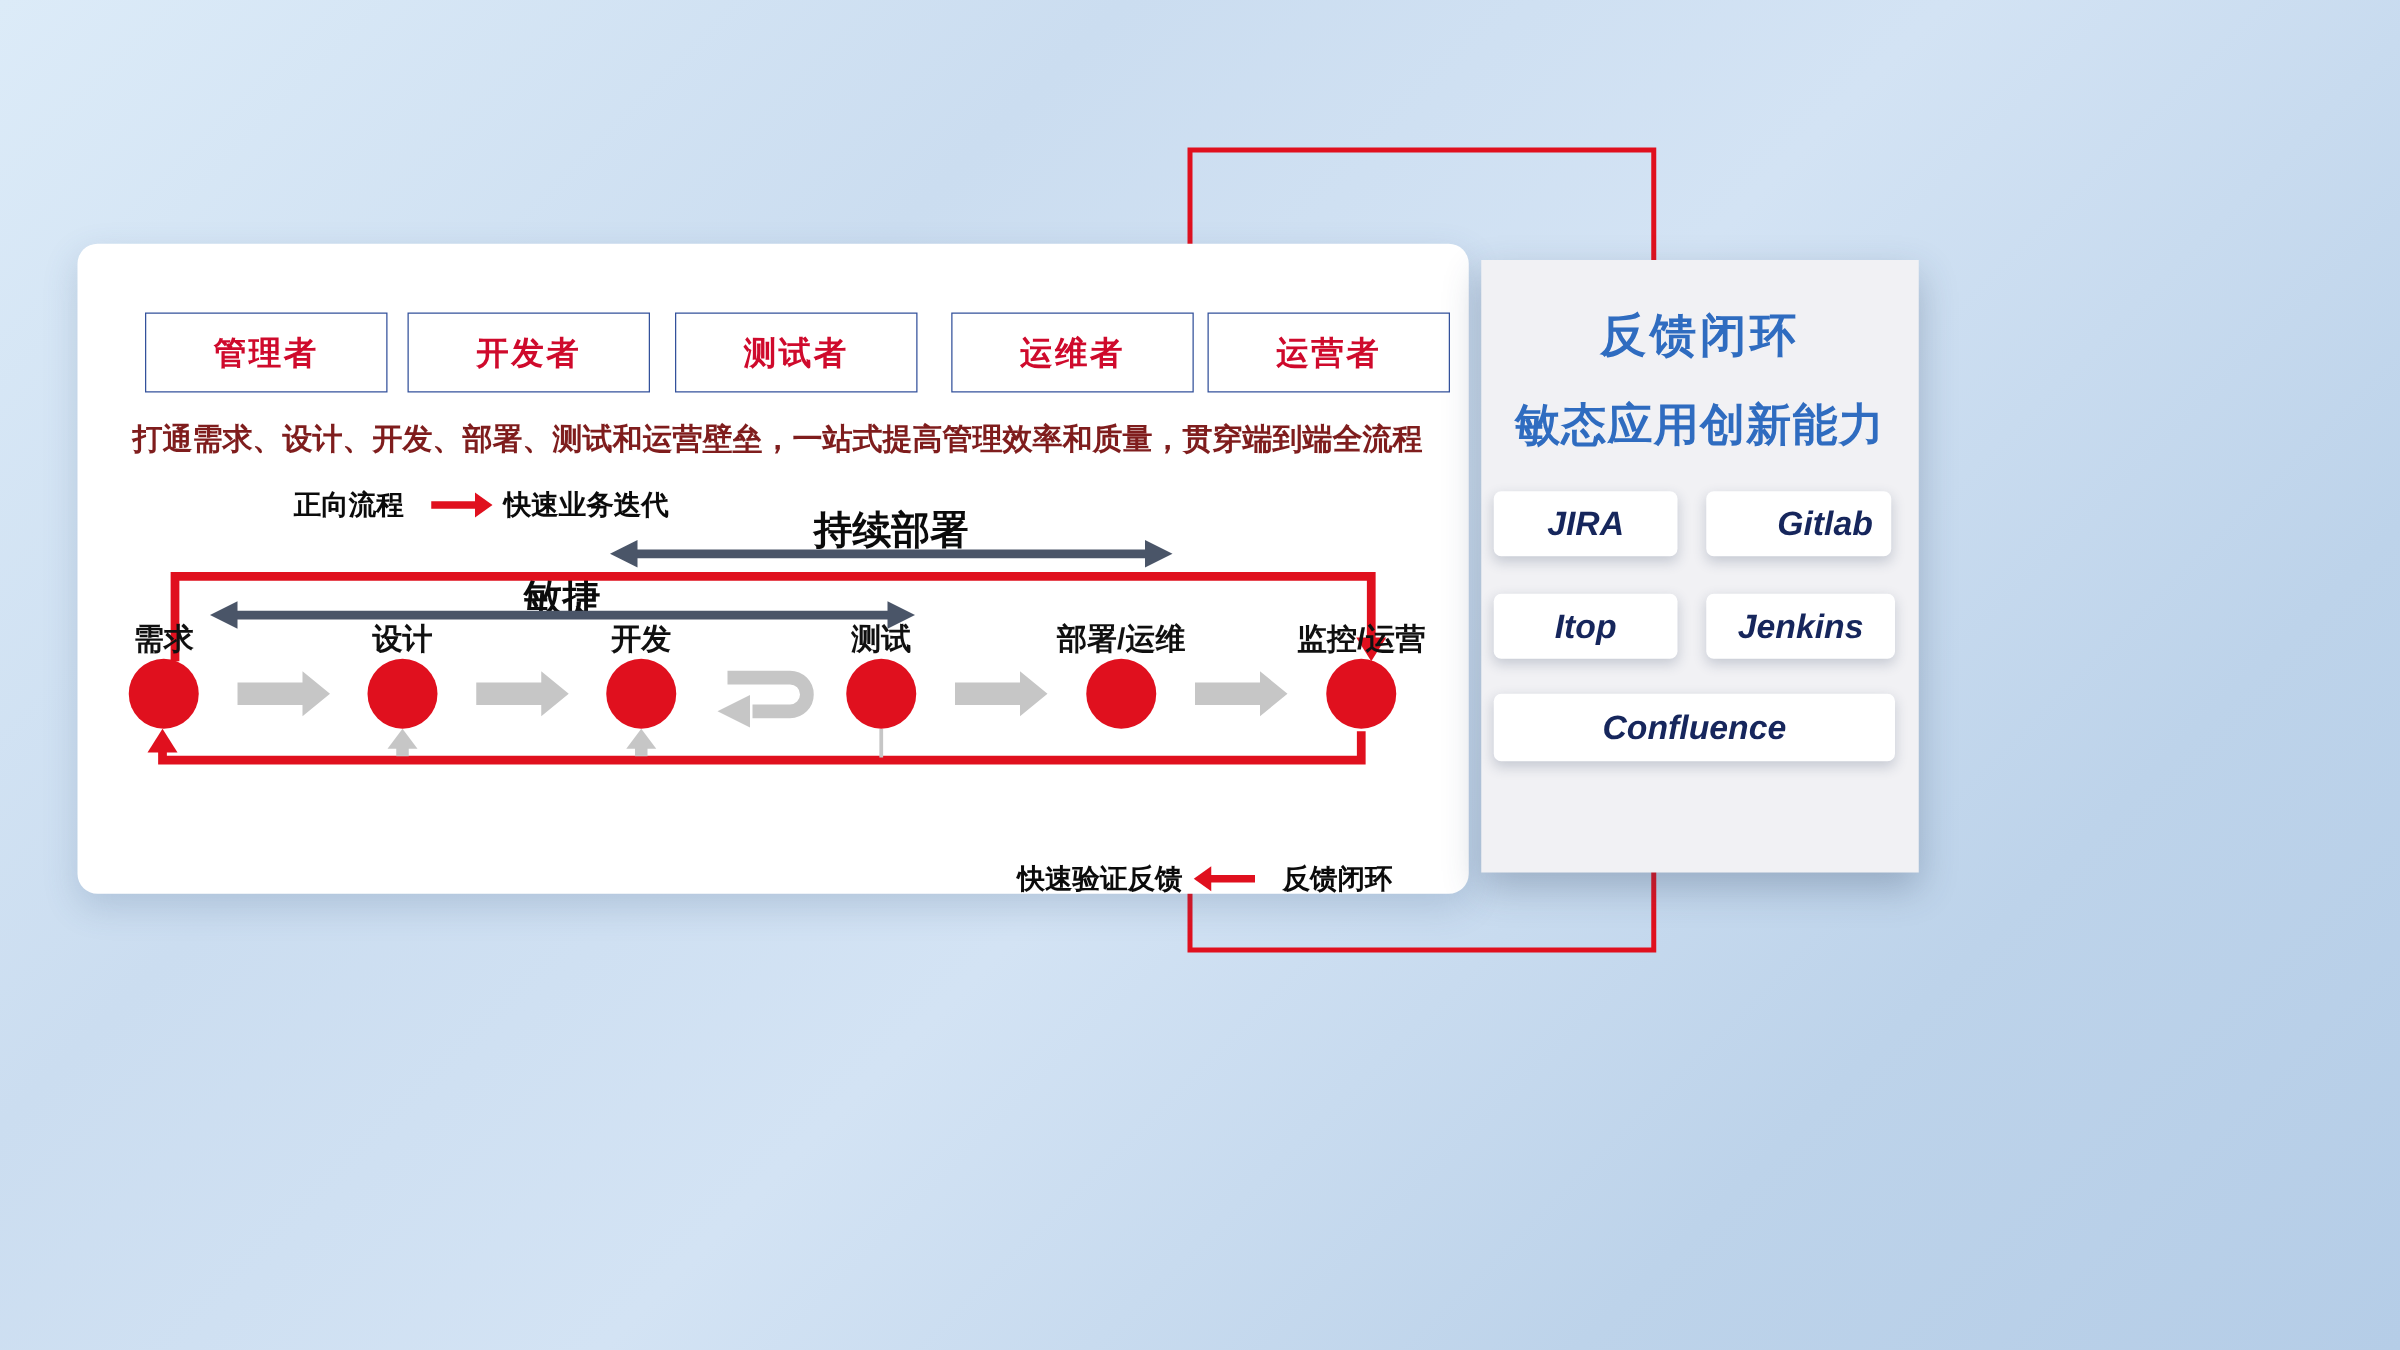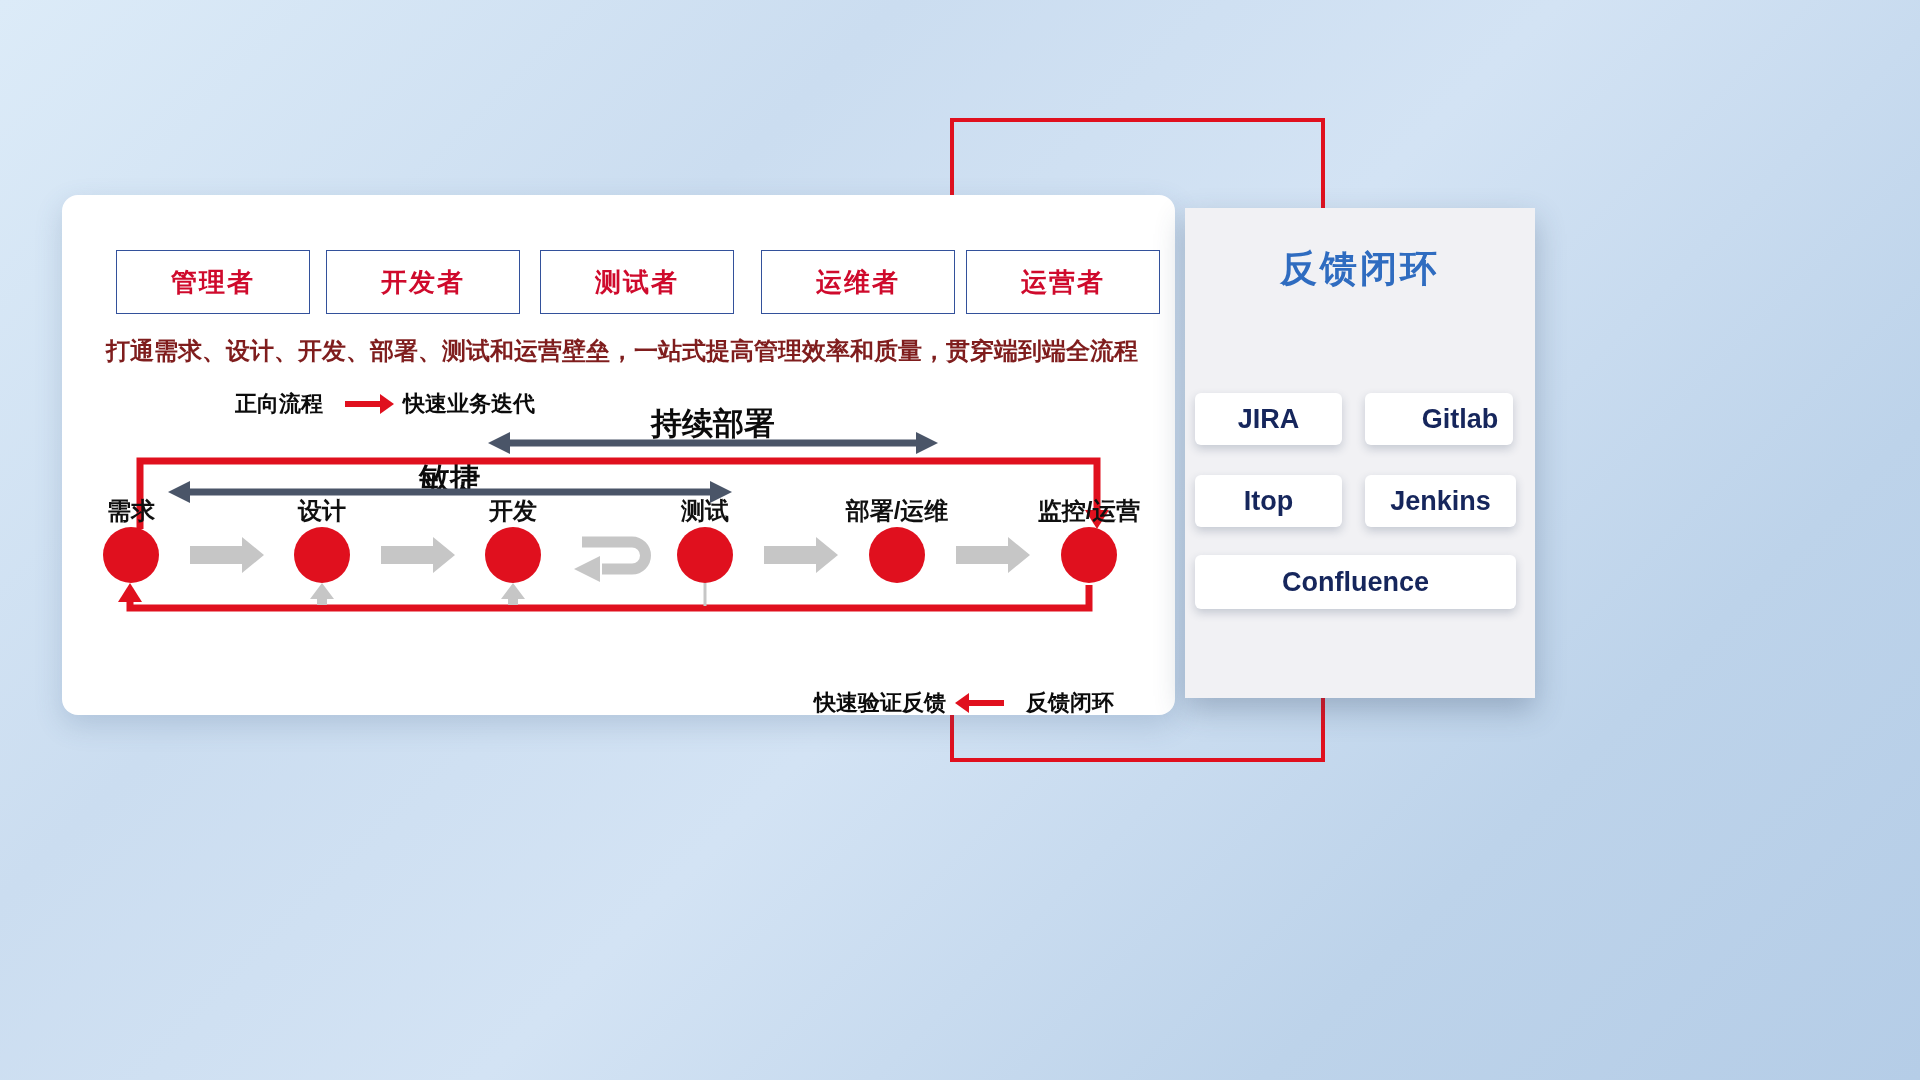--- a/index.html
+++ b/index.html
@@ -80,21 +80,21 @@
   .rp-title{
     position:absolute;left:0;width:100%;text-align:center;
     color:var(--title-blue);font-weight:700;font-size:37px;letter-spacing:3px;white-space:nowrap;
   }
   .rp-title.line1{top:36px;}
   .rp-title.line2{top:108px;font-size:36px;letter-spacing:1px;}
   .tool-box{
     position:absolute;height:52px;background:#ffffff;border-radius:6px;
     box-shadow:0 4px 10px rgba(40,60,90,.22);
     display:flex;align-items:center;justify-content:center;
-    color:var(--tool-text);font-weight:700;font-size:27px;
+    color:var(--tool-text);font-weight:700;font-size:27px;font-style:italic;
   }
   .tool-jira{left:10px;top:185px;width:147px;}
   .tool-gitlab{left:180px;top:185px;width:148px;padding-left:42px;}
   .tool-itop{left:10px;top:267px;width:147px;}
   .tool-jenkins{left:180px;top:267px;width:151px;}
   .tool-confluence{left:10px;top:347px;width:321px;height:54px;}
 </style>
 </head>
 <body>
 
@@ -191,18 +191,19 @@
   <div class="legend-row legend-feedback">
     <span>快速验证反馈</span>
     <span class="h-arrow left"></span>
     <span>反馈闭环</span>
   </div>
 
 </div>
 
 <div class="right-panel">
   <div class="rp-title line1">反馈闭环</div>
+  <div class="rp-title line2">敏态应用创新能力</div>
   <div class="tool-box tool-jira">JIRA</div>
   <div class="tool-box tool-gitlab">Gitlab</div>
   <div class="tool-box tool-itop">Itop</div>
   <div class="tool-box tool-jenkins">Jenkins</div>
   <div class="tool-box tool-confluence">Confluence</div>
 </div>
 
 </body></html>

